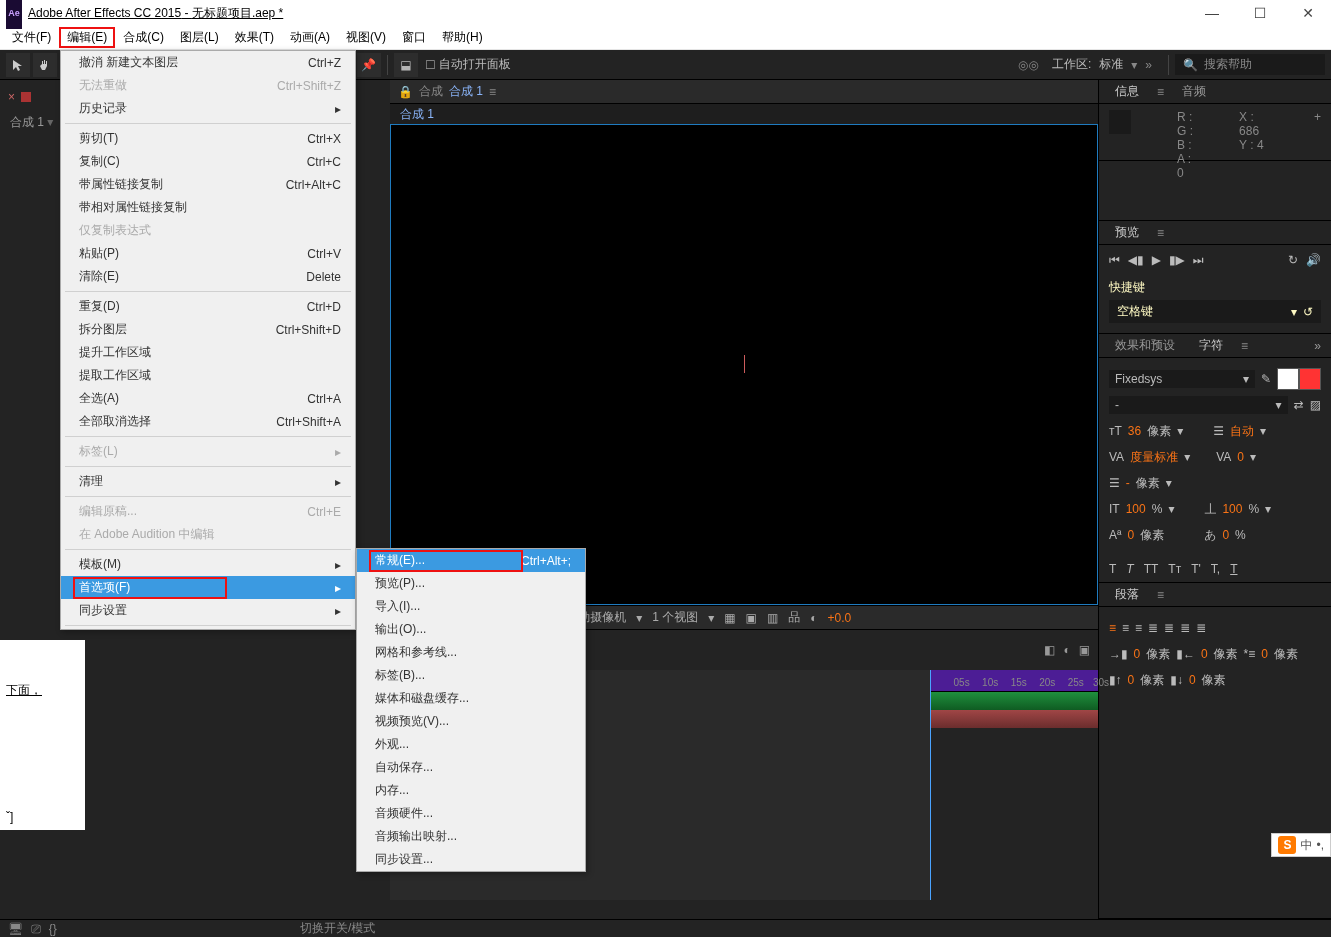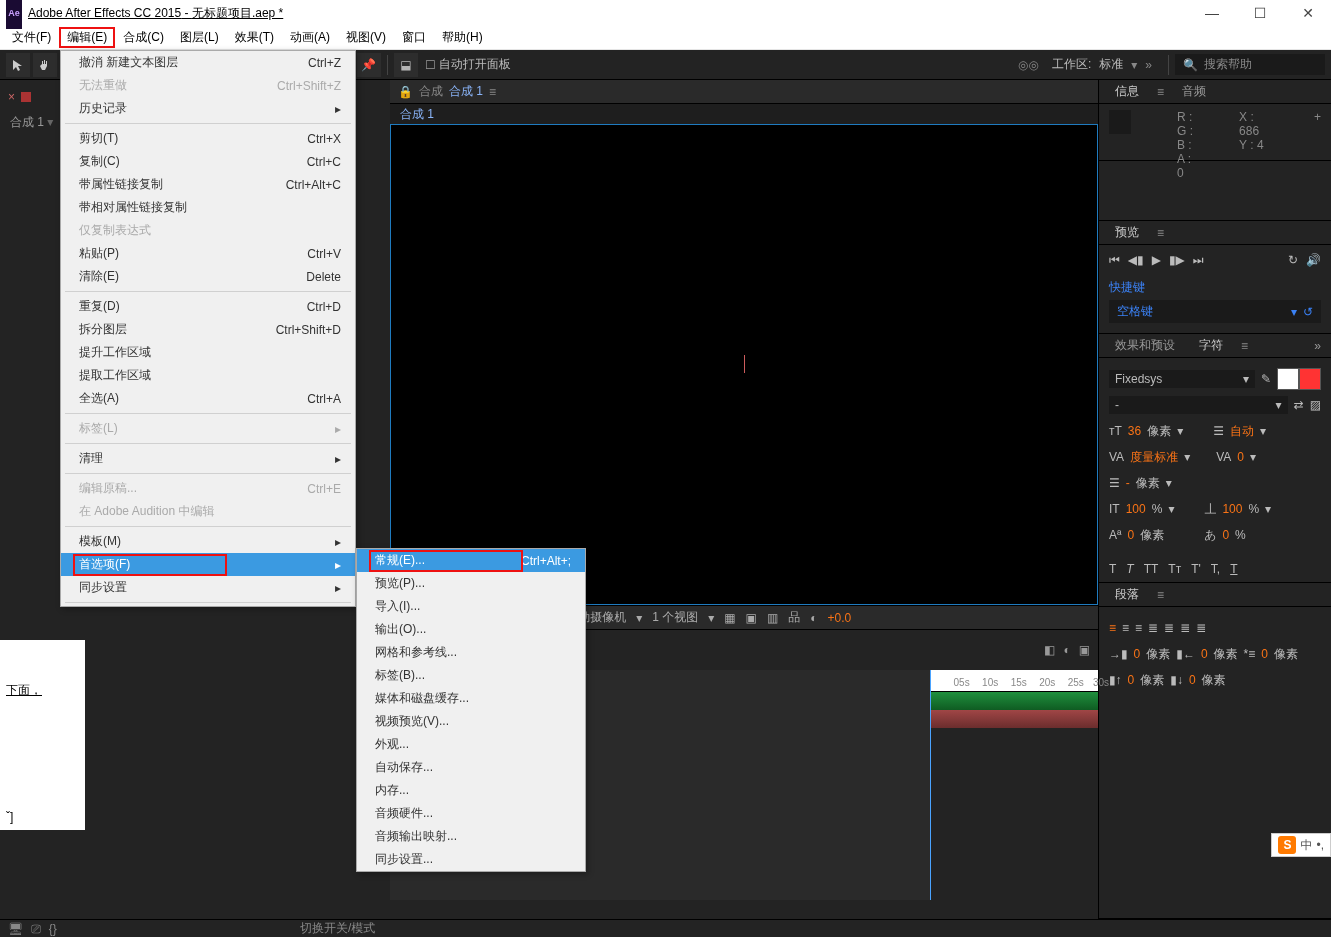--- a/index.html
+++ b/index.html
@@ -36,34 +36,34 @@
 .viewer-header .comp-label { color:#8ab4f8; }
 .viewer { flex:1; background:#000; border:1px solid #1f7bbf; position:relative; }
 .viewer .caret { position:absolute; left:50%; top:48%; width:1px; height:18px; background:#cc5c5c; }
 .viewer-footer { height:24px; background:#2a2a2a; display:flex; align-items:center; padding:0 6px; gap:10px; color:#aaa; border-top:1px solid #000;}
 
 .timeline { height:290px; background:#232323; border-top:1px solid #000;}
 .tl-header { height:40px; display:flex; align-items:center; padding:0 8px; gap:8px; color:#999;}
 .tl-body { display:flex; height:230px;}
 .tl-left { width:540px; background:#2a2a2a;}
 .tl-right { flex:1; background:#232323; position:relative;}
-.ruler { height:22px; background:#ffffff; display:flex; align-items:flex-end; position:relative; border-bottom:1px solid #000;}
+.ruler { height:22px; background:#4c1d95; display:flex; align-items:flex-end; position:relative; border-bottom:1px solid #000;}
 .rlabel { position:absolute; color:#888; font-size:10px; bottom:3px;}
 .track { height:18px; }
 .track.green { background:linear-gradient(#1f8f3d,#0f5c22); }
 .track.red { background:linear-gradient(#a04646,#6b2d2d);}
 .playhead { position:absolute; left:0; top:0; bottom:0; width:1px; background:#4aa3ff;}
 
 .right-panel { border-bottom:1px solid #000;}
 .info-body { padding:6px 10px; color:#888; display:flex; gap:40px; height:56px;}
 .info-col { display:flex; flex-direction:column; line-height:14px;}
 .swatch { width:24px; height:24px; background:#1a1a1a; margin-right:6px;}
 
 .preview-ctrls { padding:8px 10px; display:flex; gap:8px; color:#bbb; align-items:center;}
-.shortcut-row { padding:4px 10px 10px; color:#3b82f6;}
+.shortcut-row { padding:4px 10px 10px; color:#fef9c3;}
 .shortcut-sel { background:#1a1a1a; padding:3px 8px; display:flex; justify-content:space-between; align-items:center; margin-top:4px;}
 
 .char-body { padding:6px 10px; color:#bbb;}
 .char-row { display:flex; align-items:center; gap:6px; margin:4px 0; height:22px;}
 .char-sel { background:#1a1a1a; padding:2px 6px; flex:1; display:flex; justify-content:space-between; align-items:center;}
 .blue { color:#f97316; }
 .btn-row { display:flex; gap:10px; padding:6px 10px; color:#bbb;}
 
 .para-body { padding:6px 10px; color:#bbb;}
 
@@ -484,20 +484,24 @@
       <span></span>
     </div>
     <div class="item">
       <span>提取工作区域</span>
       <span></span>
     </div>
     <div class="item">
       <span>全选(A)</span>
       <span>Ctrl+A</span>
     </div>
+    <div class="item">
+      <span>全部取消选择</span>
+      <span>Ctrl+Shift+A</span>
+    </div>
     <div class="sep"></div>
     <div class="item disabled">
       <span>标签(L)</span>
       <span> ▸</span>
     </div>
     <div class="sep"></div>
     <div class="item">
       <span>清理</span>
       <span> ▸</span>
     </div>

